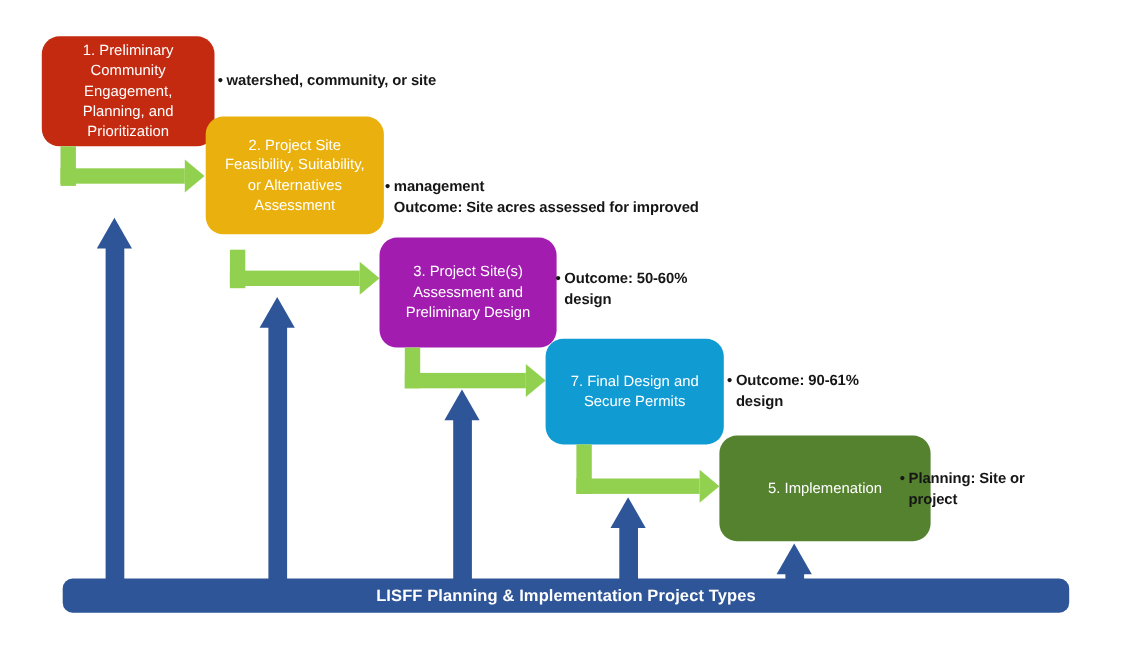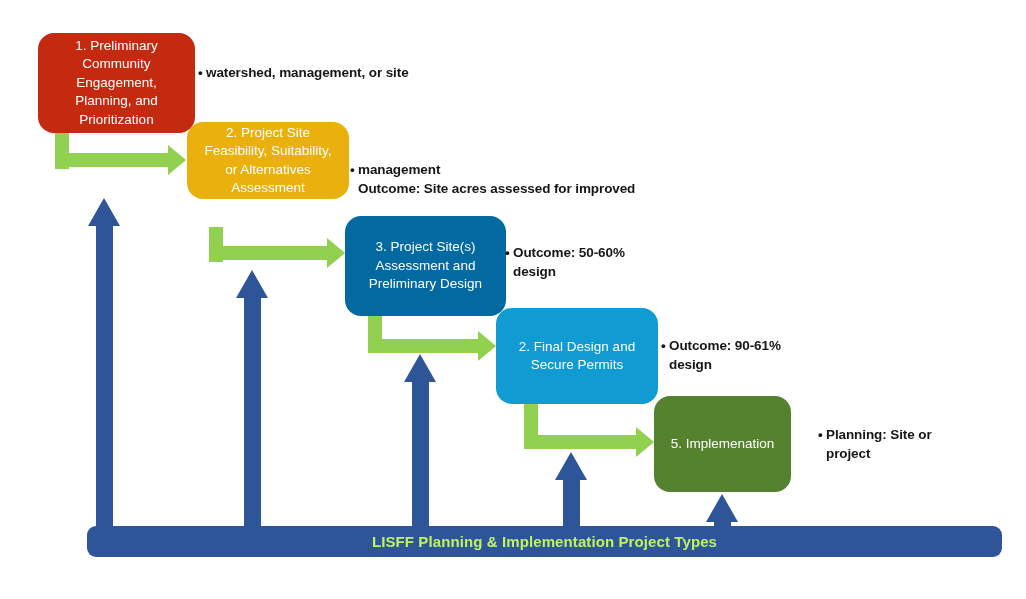--- a/index.html
+++ b/index.html
@@ -30,54 +30,54 @@
   
   .up-shaft { position:absolute; background:#2E5597; }
   .up-head {
     position:absolute; width:0; height:0;
     border-left:16px solid transparent; border-right:16px solid transparent;
     border-bottom:28px solid #2E5597;
   }
   
   .base-bar {
     position:absolute; left:57px; top:526px; width:915px; height:31px;
-    background:#2E5597; border-radius:9px; color:#bef264;
+    background:#2E5597; border-radius:9px; color:#ffffff;
     display:flex; align-items:center; justify-content:center;
-    font-size:15px; font-weight:bold; letter-spacing:0.1px;margin-left:30px;
+    font-size:15px; font-weight:bold; letter-spacing:0.1px;
   }
 </style>
 </head>
 <body>
 
 <div class="canvas">
 
   <div class="step-box" style="left: 38px; top: 33px; width: 157px; height: 100px; background: rgb(196, 42, 16);">
     <span>1. Preliminary Community Engagement, Planning, and Prioritization</span>
   </div>
 
-  <div class="step-box" style="left: 187px; top: 122px; width: 162px; height: 77px; background: rgb(234, 177, 14);">
+  <div class="step-box" style="left: 187px; top: 106px; width: 162px; height: 107px; background: rgb(234, 177, 14);">
     <span>2. Project Site Feasibility, Suitability, or Alternatives Assessment</span>
   </div>
 
-  <div class="step-box" style="left: 345px; top: 216px; width: 161px; height: 100px; background: #0369a1;">
+  <div class="step-box" style="left: 345px; top: 216px; width: 161px; height: 100px; background: #a21caf;">
     <span>3. Project Site(s) Assessment and Preliminary Design</span>
   </div>
 
   <div class="step-box" style="left: 496px; top: 308px; width: 162px; height: 96px; background: rgb(17, 155, 211);">
-    <span>2. Final Design and Secure Permits</span>
+    <span>7. Final Design and Secure Permits</span>
   </div>
 
-  <div class="step-box" style="left: 654px; top: 396px; width: 137px; height: 96px; background: rgb(84, 130, 46);">
+  <div class="step-box" style="left: 654px; top: 396px; width: 192px; height: 96px; background: rgb(84, 130, 46);">
     <span>5. Implemenation</span>
   </div>
 
   <div class="outcome" style="left:198px; top:63px;">
     <span class="bullet">•</span>
     <div>
-      <div>watershed, management, or site</div>
+      <div>watershed, community, or site</div>
     </div>
   </div>
 
   <div class="outcome" style="left:350px; top:160px;">
     <span class="bullet">•</span>
     <div>
       <div>management</div>
       <div>Outcome: Site acres assessed for improved</div>
     </div>
   </div>

